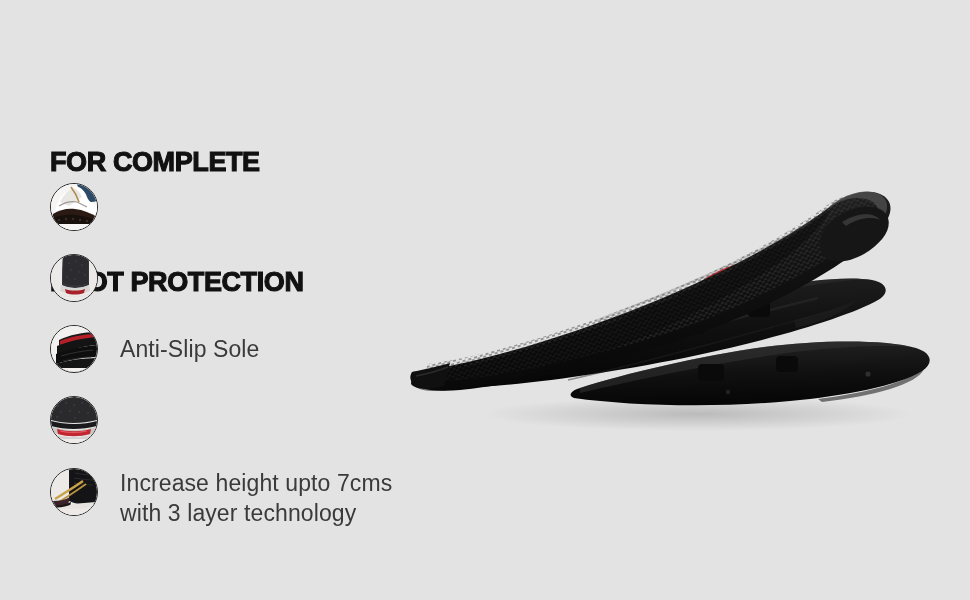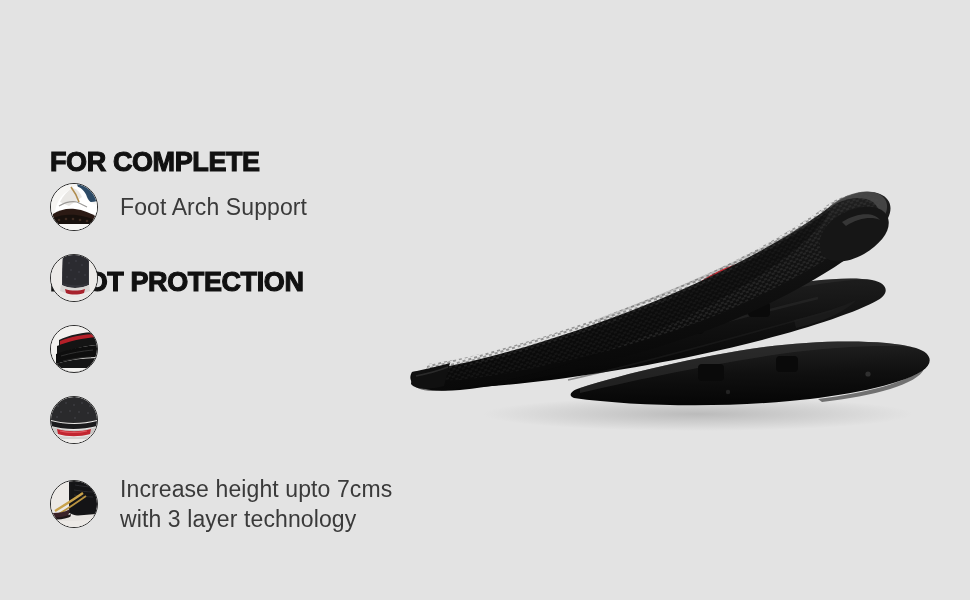--- a/index.html
+++ b/index.html
@@ -27,21 +27,21 @@
 
   
   .features{
     position:absolute;left:50px;top:184px;
     width:420px;
   }
   .feature{
     display:flex;align-items:center;
     height:46px;margin-bottom:25px;
   }
-  .feature.tall{align-items:center;height:72px;margin-bottom:0;}
+  .feature.tall{align-items:flex-start;height:72px;margin-bottom:0;}
 
   .thumb{
     width:46px;height:46px;border-radius:50%;
     background:#f4f4f4;
     border:1.5px solid #2a2a2a;
     flex:0 0 46px;
     overflow:hidden;position:relative;
   }
   .thumb svg{display:block;width:100%;height:100%;}
 
@@ -89,21 +89,20 @@
           <g fill="#3d2a20">
             <circle cx="8" cy="36" r="1.3"></circle>
               <circle cx="15" cy="35" r="1.3"></circle>
             <circle cx="22" cy="35" r="1.3"></circle>
               <circle cx="29" cy="36" r="1.3"></circle>
             <circle cx="36" cy="37" r="1.3"></circle>
           </g>
           <rect y="41" width="46" height="5" fill="#f6f5f3"></rect>
         </svg>
       </div>
-      <div class="flabel">Foot Arch Support</div>
     </div>
 
     <div class="feature">
       <div class="thumb">
         <svg viewBox="0 0 46 46">
           <rect width="46" height="46" fill="#eceae8"></rect>
           <path d="M12 0h26v30c-8 4-20 4-27 0 0-10 0-21 1-30z" fill="#34343a"></path>
           <path d="M13 1c7-1 16-1 24 0v27c-8 3-17 3-25 0 0-9 0-19 1-27z" fill="#2b2b30"></path>
           <g opacity="0.5" fill="#4a4a52">
             <circle cx="18" cy="8" r="1"></circle>
@@ -129,20 +128,21 @@
           <path d="M8 14c10-5 24-8 38-8v10c-13 1-26 4-38 9z" fill="#1b1b1b"></path>
           <path d="M9 15c10-4 23-7 37-7v4c-13 1-26 4-37 8z" fill="#b41f28"></path>
           <path d="M6 20c12-5 26-8 40-9v8c-14 1-28 5-40 10z" fill="#141414"></path>
           <path d="M5 28c13-5 27-8 41-9v12c-14 0-28 3-41 7z" fill="#0e0e0e"></path>
           <path d="M10 30c10-3 21-5 32-6" stroke="#3a3a3a" stroke-width="1" fill="none" opacity="0.8"></path>
           <path d="M12 35c9-2 19-4 28-4" stroke="#303030" stroke-width="1" fill="none" opacity="0.7"></path>
           <path d="M4 38c13-4 27-6 42-6v14H3z" fill="#151515"></path>
           <path d="M0 42h46v4H0z" fill="#f2f1ef"></path>
         </svg>
       </div>
+      <div class="flabel">Anti-Slip Sole</div>
     </div>
 
     <div class="feature">
       <div class="thumb">
         <svg viewBox="0 0 46 46">
           <rect width="46" height="46" fill="#eeecea"></rect>
           <path d="M0 4c14-5 32-5 46-1v20c-15 4-32 4-46 0z" fill="#2a2a2c"></path>
           <g opacity="0.45" fill="#515157">
             <circle cx="7" cy="9" r="1.1"></circle>
               <circle cx="15" cy="6" r="1.1"></circle>

